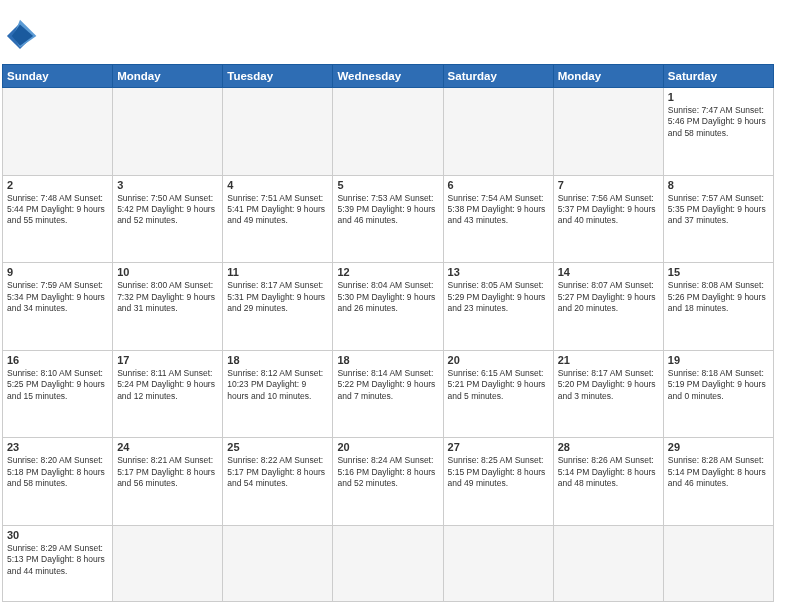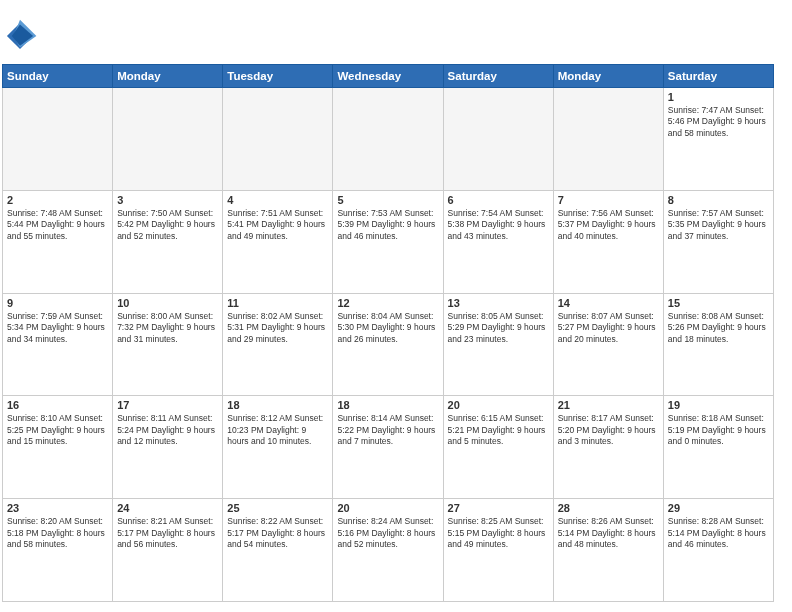--- a/index.html
+++ b/index.html
@@ -205,21 +205,21 @@
           </td>
           <td>
             <span class="day-number">10</span>
             <div class="day-info">Sunrise: 8:00 AM
 Sunset: 7:32 PM
 Daylight: 9 hours
 and 31 minutes.</div>
           </td>
           <td>
             <span class="day-number">11</span>
-            <div class="day-info">Sunrise: 8:02 AM
+            <div class="day-info">Sunrise: 8:17 AM
 Sunset: 5:31 PM
 Daylight: 9 hours
 and 29 minutes.</div>
           </td>
           <td>
             <span class="day-number">12</span>
             <div class="day-info">Sunrise: 8:04 AM
 Sunset: 5:30 PM
 Daylight: 9 hours
 and 26 minutes.</div>
@@ -340,16 +340,31 @@
 Daylight: 8 hours
 and 48 minutes.</div>
           </td>
           <td>
             <span class="day-number">29</span>
             <div class="day-info">Sunrise: 8:28 AM
 Sunset: 5:14 PM
 Daylight: 8 hours
 and 46 minutes.</div>
           </td>
+        </tr>
+        <tr>
+          <td class="last-row">
+            <span class="day-number">30</span>
+            <div class="day-info">Sunrise: 8:29 AM
+Sunset: 5:13 PM
+Daylight: 8 hours
+and 44 minutes.</div>
+          </td>
+          <td class="last-row empty"></td>
+          <td class="last-row empty"></td>
+          <td class="last-row empty"></td>
+          <td class="last-row empty"></td>
+          <td class="last-row empty"></td>
+          <td class="last-row empty"></td>
         </tr>
       </tbody>
   </table>
 </div>
 
 </body></html>

